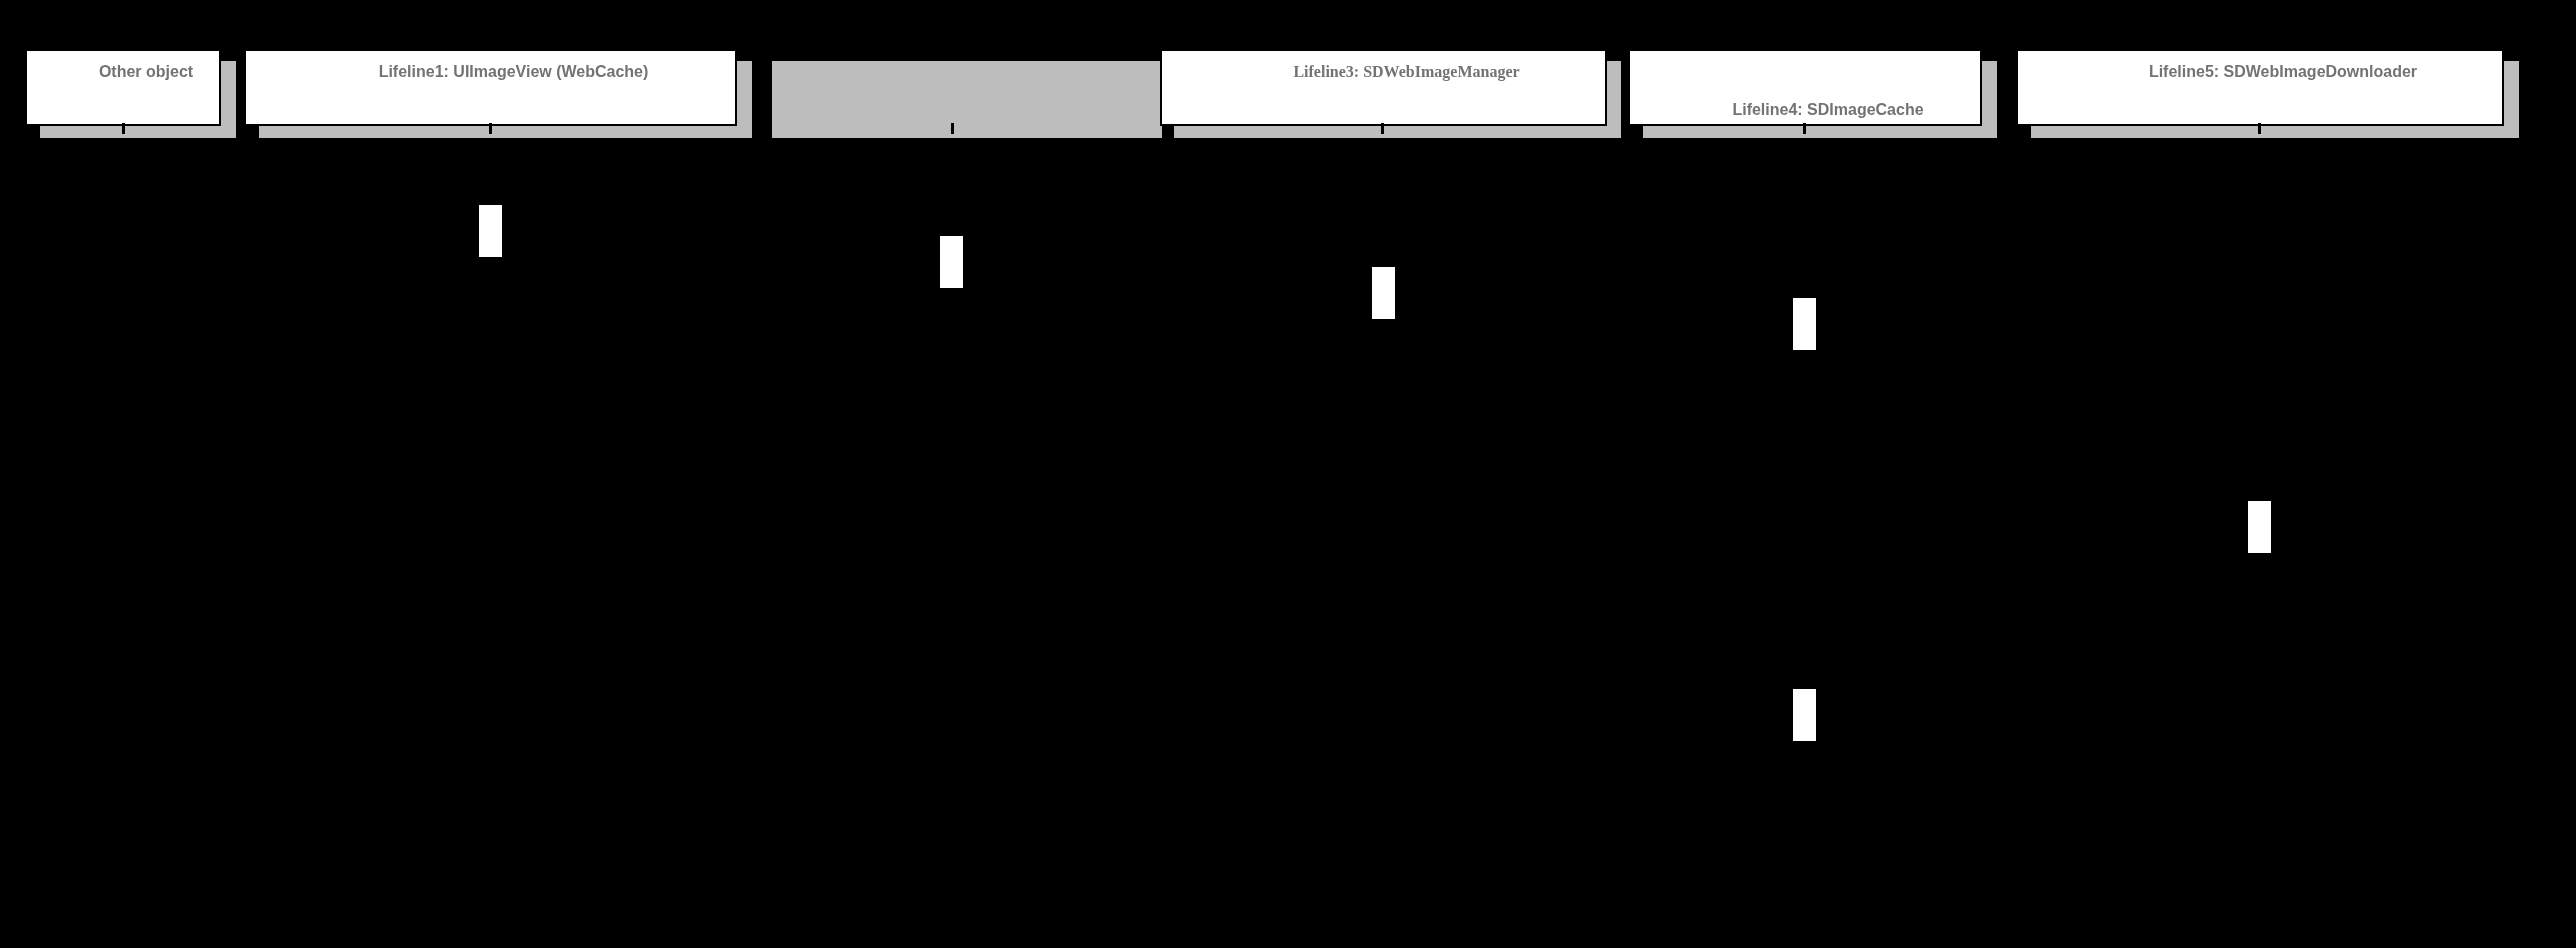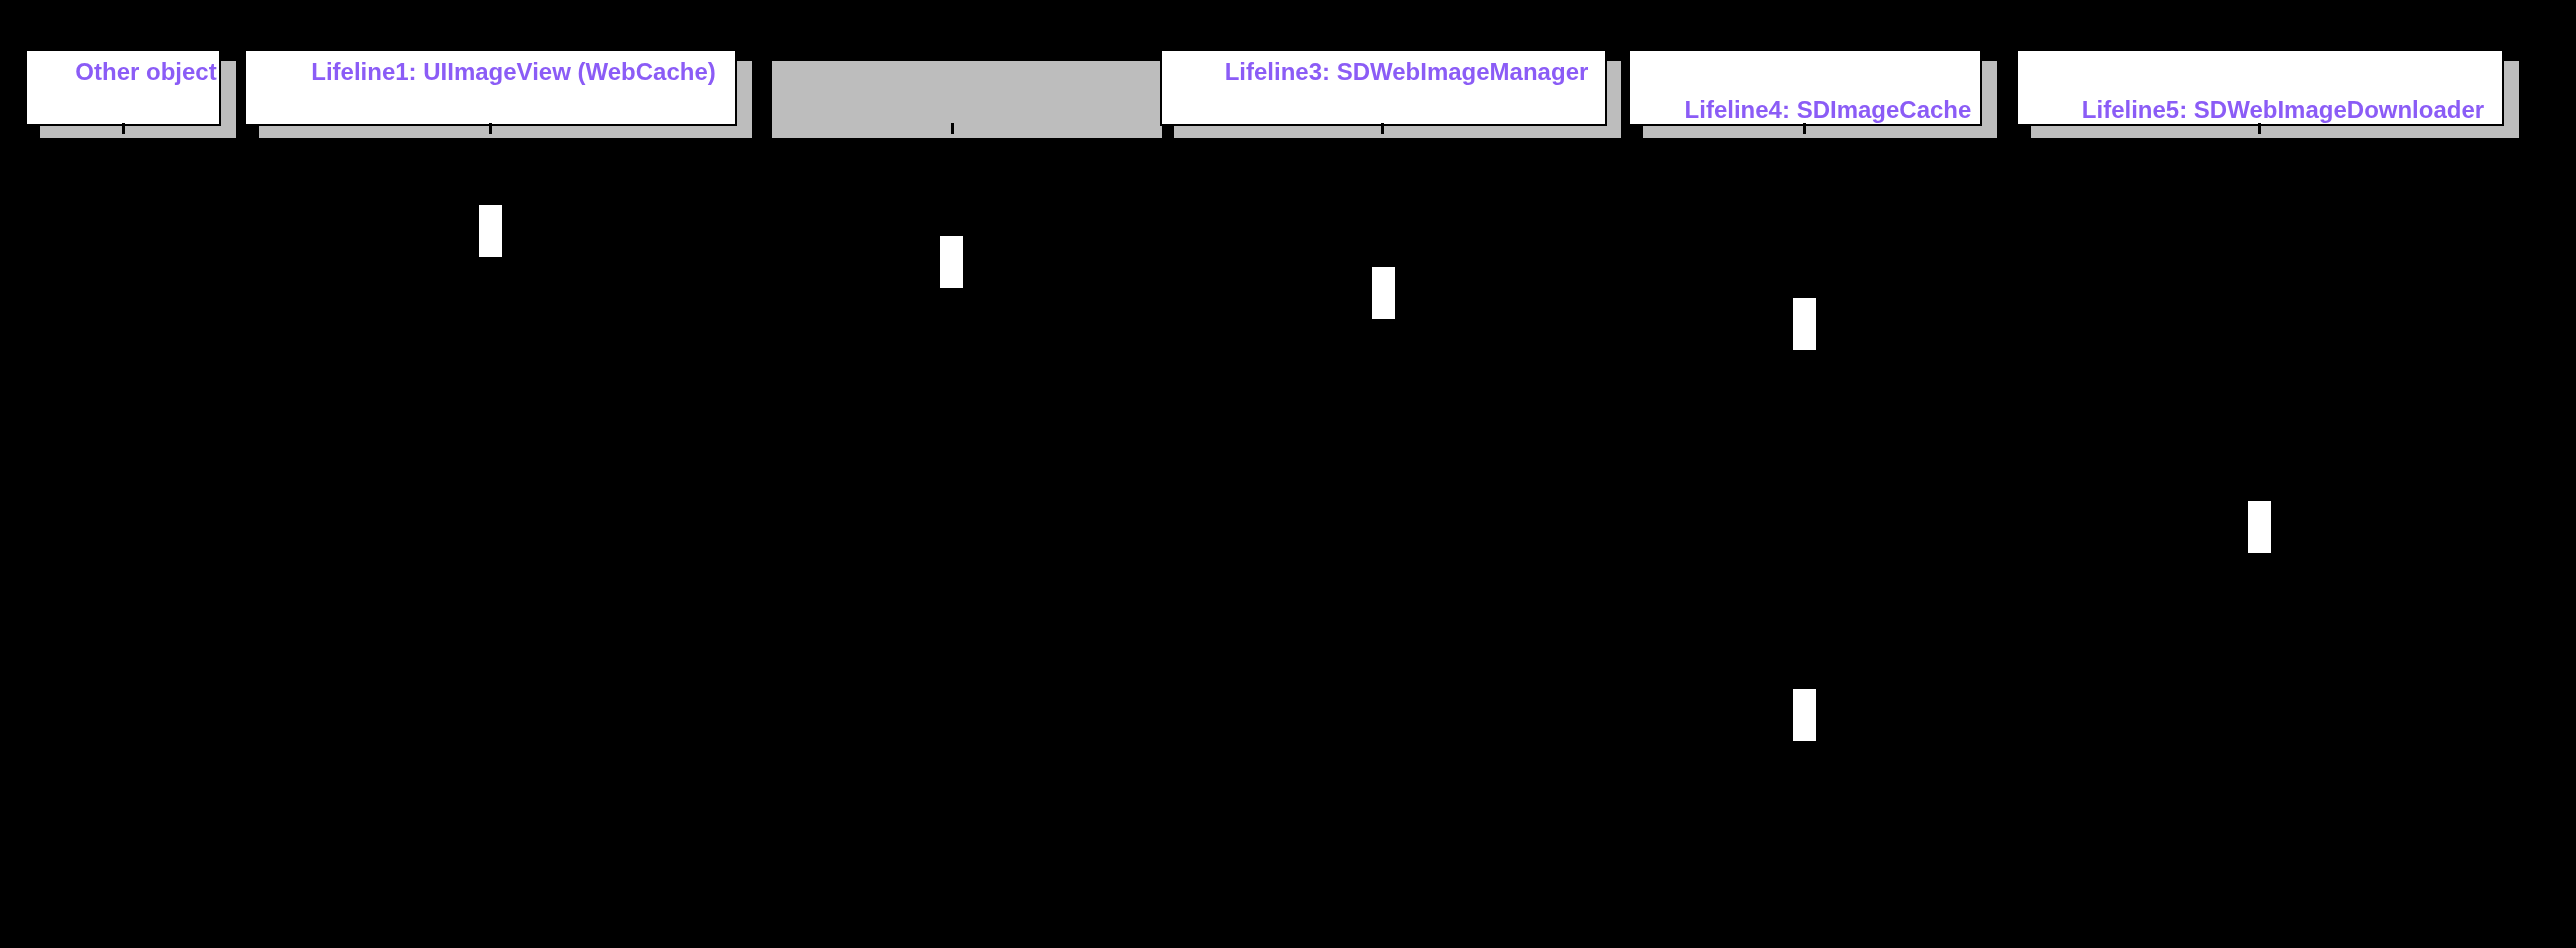--- a/index.html
+++ b/index.html
@@ -29,23 +29,23 @@
     box-sizing: border-box;
     background: #ffffff;
     border: 2.9px solid #000000;
     z-index: 2;
     display: flex;
     justify-content: center;
     align-items: flex-start;
     padding-top: 5.8px;
   }
   .head-label {
-    color: #8b5cf6;
+    color: #737373;
     font-weight: 700;
-    font-size: 24px;
+    font-size: 16px;
     line-height: 29px;
     white-space: nowrap;
     margin-left: 46px;
   }
   .lifeline {
     position: absolute;
     top: 123px;
     width: 2.9px;
     height: 807px;
     z-index: 3;
@@ -79,27 +79,27 @@
   <div class="lifeline" style="left:1381px;"></div>
   <div class="lifeline" style="left:1803px;"></div>
   <div class="lifeline" style="left:2258px;"></div>
 
   <div class="head-box" style="left:25px;   width:196px;">
     <span class="head-label">Other object</span>
   </div>
   <div class="head-box" style="left:244px;  width:493px;">
     <span class="head-label">Lifeline1: UIImageView (WebCache)</span>
   </div>
-  <div class="head-box" style="left:1160px; width:447px;">
+  <div class="head-box" style="left:1160px; width:447px;font-family:Liberation Serif, serif;">
     <span class="head-label">Lifeline3: SDWebImageManager</span>
   </div>
   <div class="head-box" style="left:1628px; width:354px;align-items:flex-end;">
     <span class="head-label">Lifeline4: SDImageCache</span>
   </div>
-  <div class="head-box" style="left:2016px; width:488px;align-items:flex-end;">
+  <div class="head-box" style="left:2016px; width:488px;">
     <span class="head-label">Lifeline5: SDWebImageDownloader</span>
   </div>
 
   <div class="activation" style="left:479px;  top:205px;"></div>
   <div class="activation" style="left:940px;  top:236px;"></div>
   <div class="activation" style="left:1372px; top:267px;"></div>
   <div class="activation" style="left:1793px; top:298px;"></div>
   <div class="activation" style="left:2248px; top:501px;"></div>
   <div class="activation" style="left:1793px; top:689px;"></div>
 

